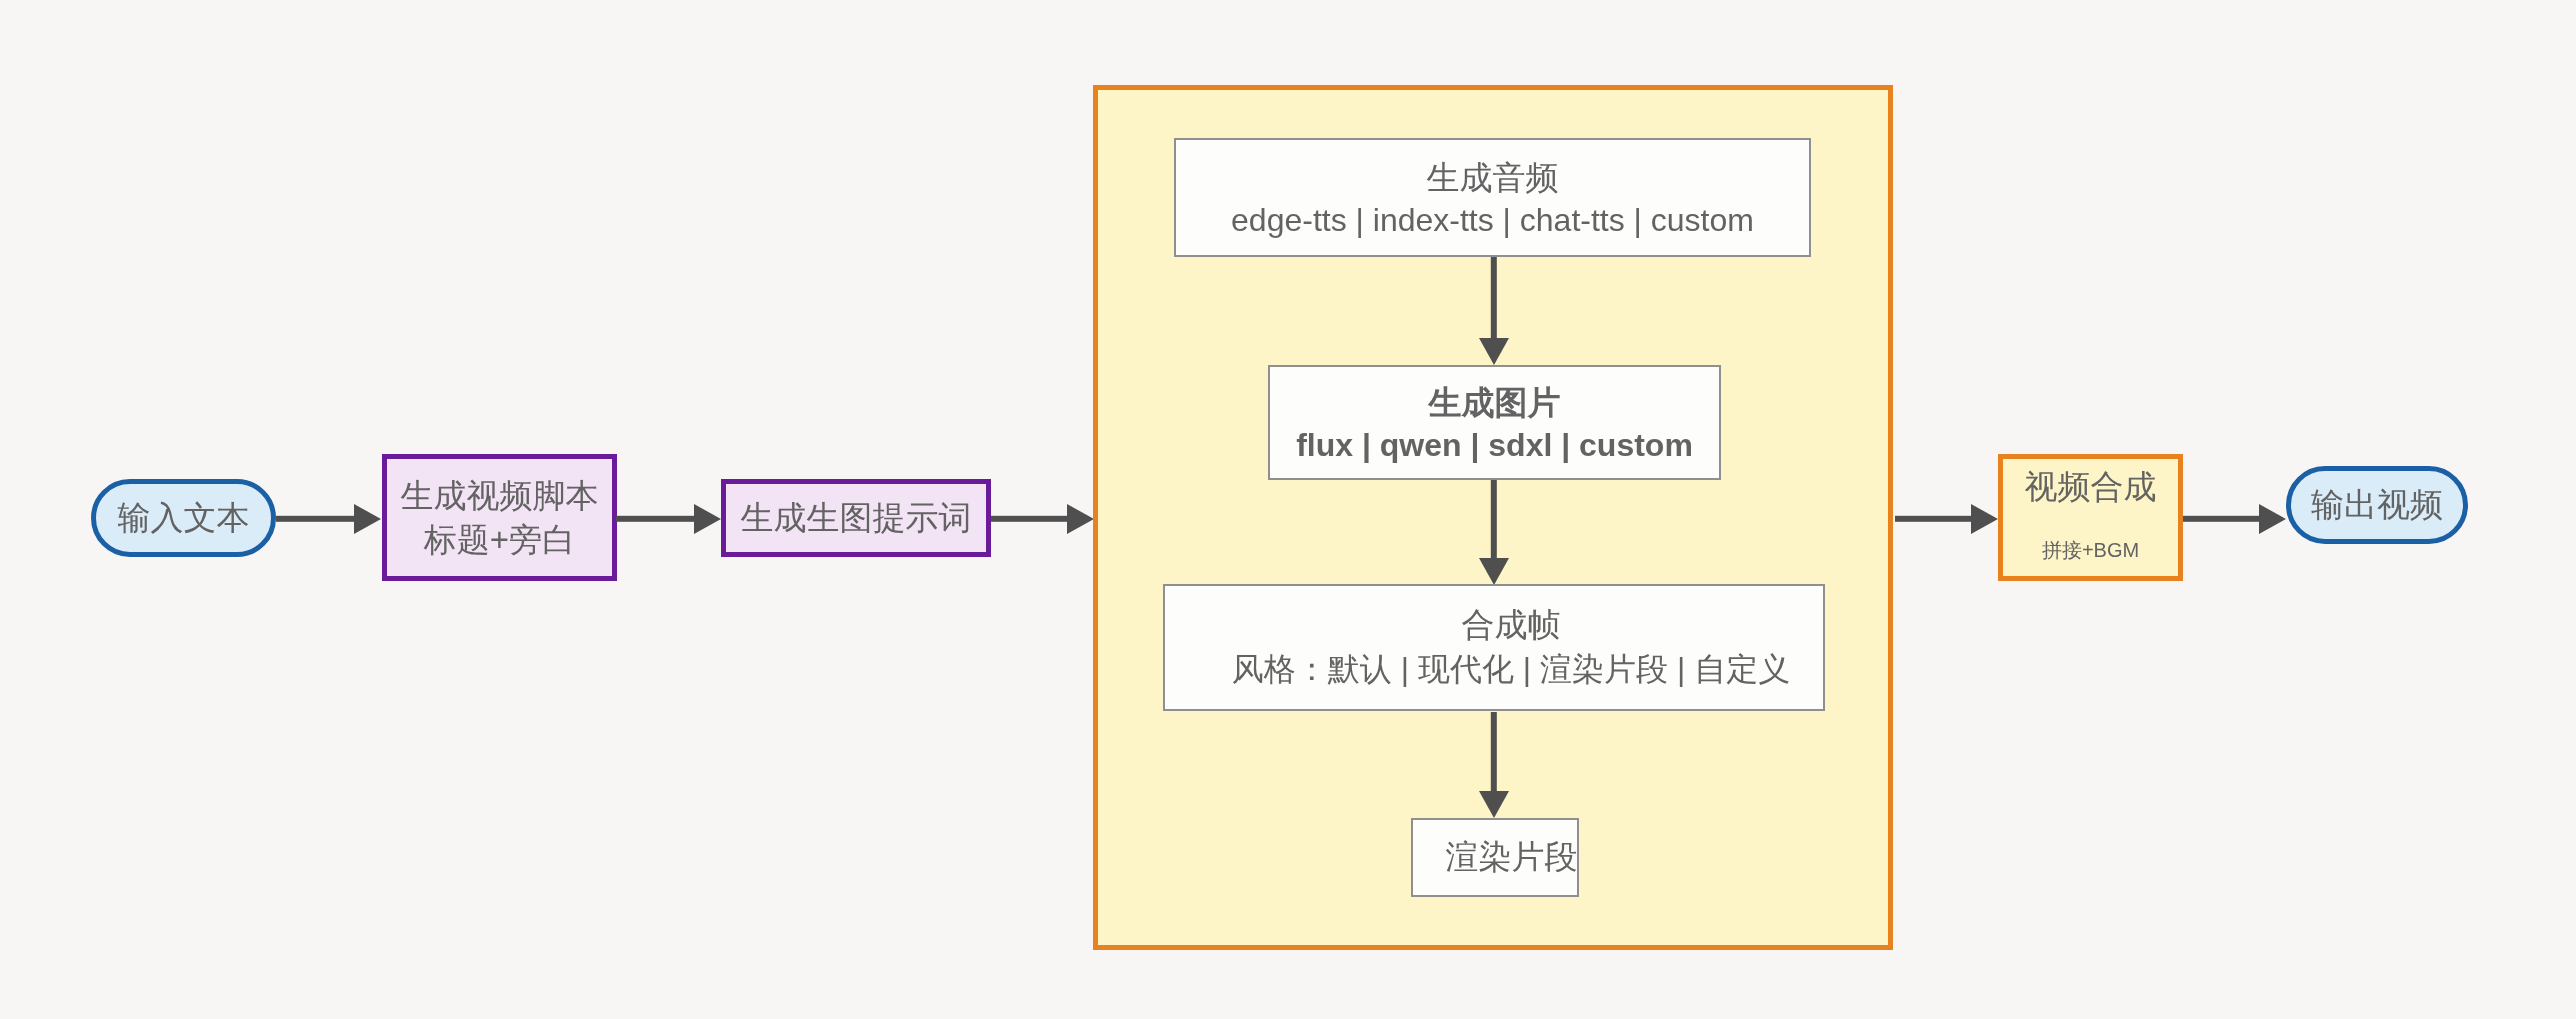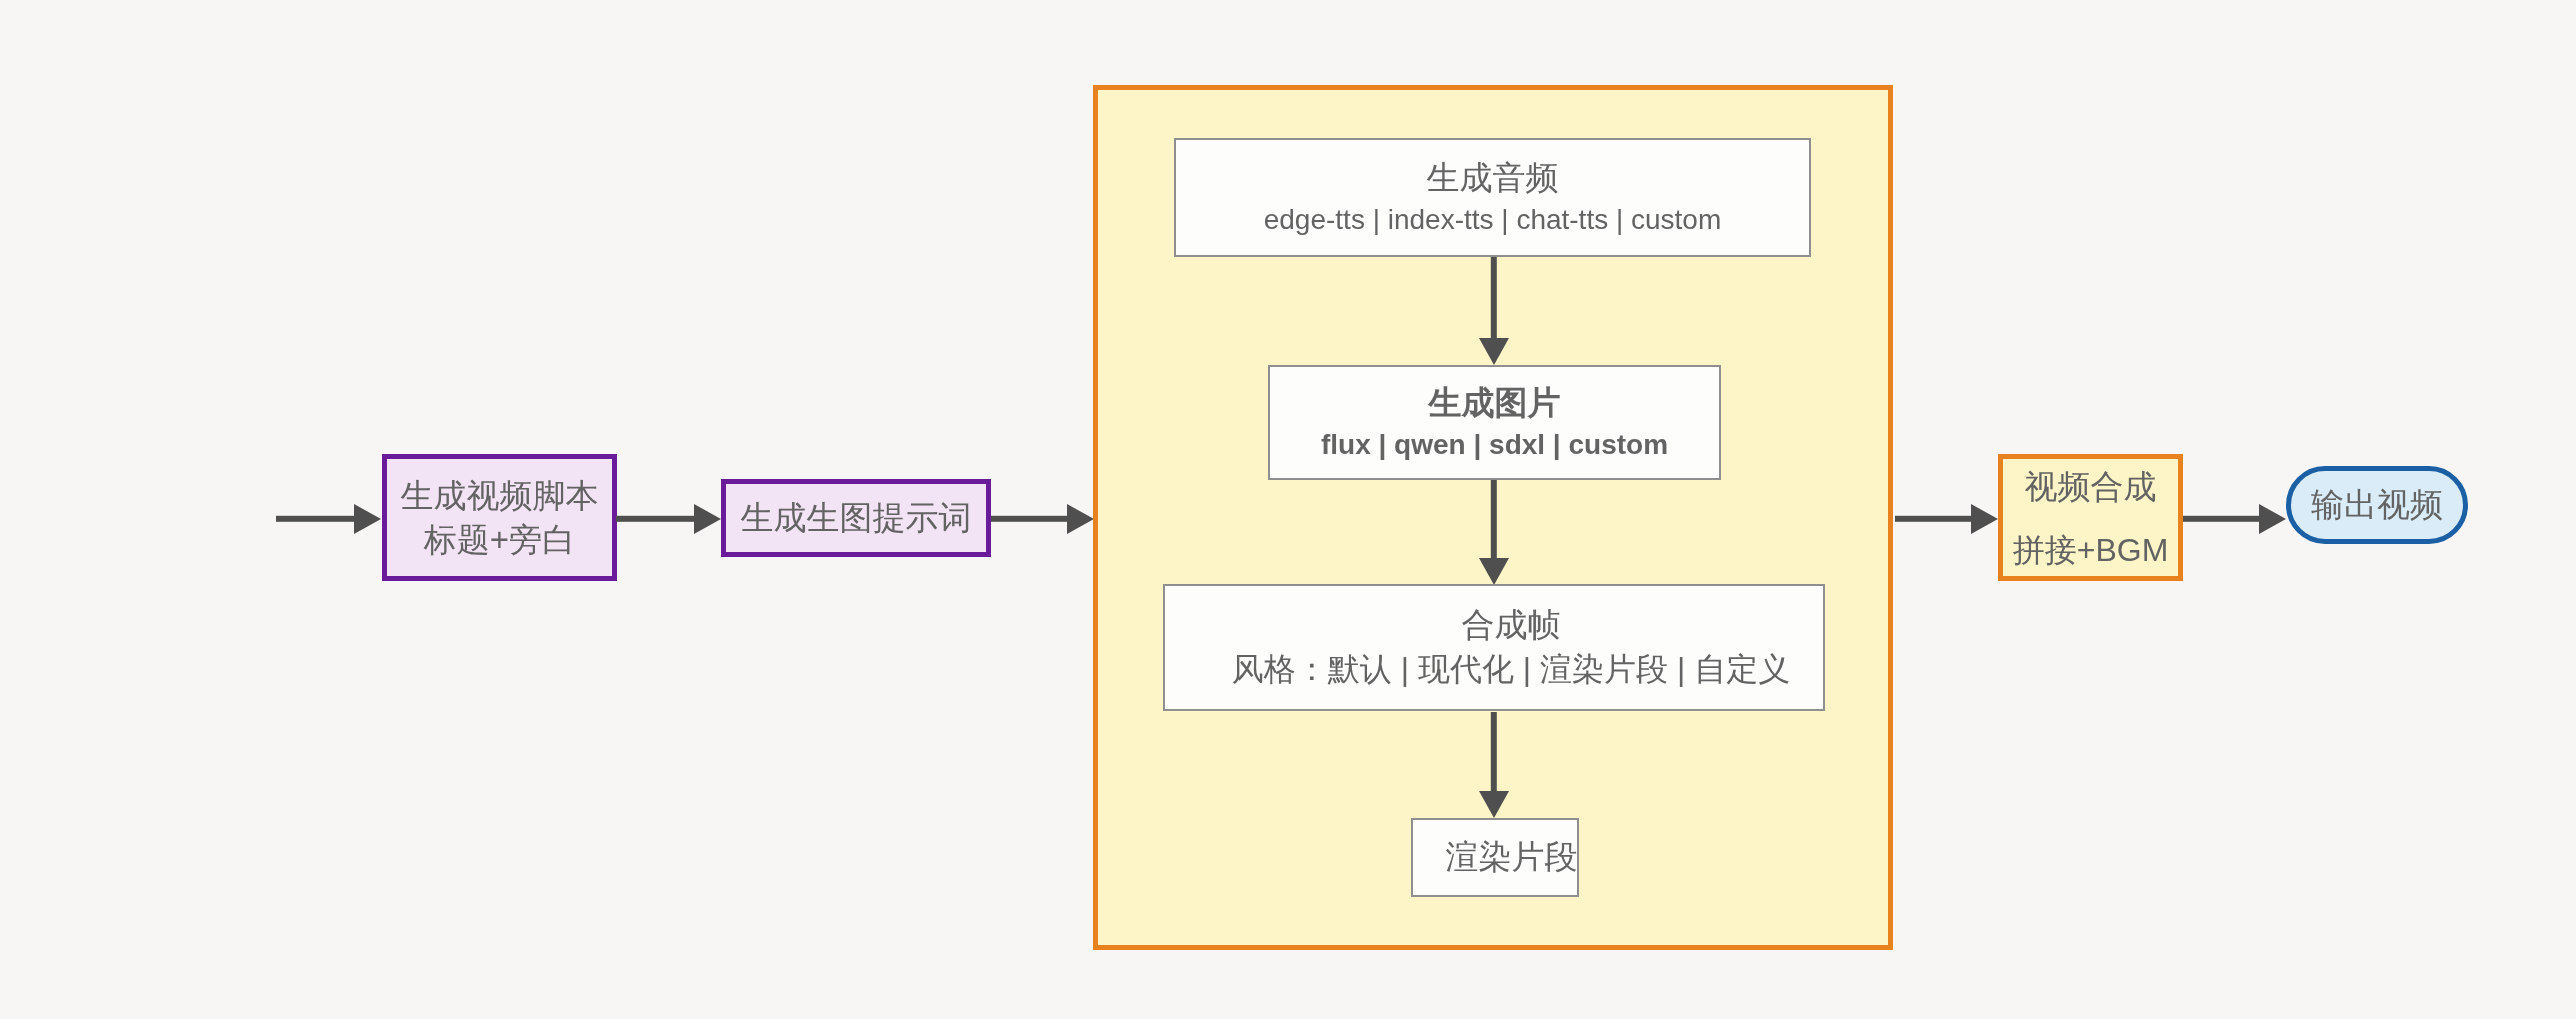--- a/index.html
+++ b/index.html
@@ -46,23 +46,23 @@
     background: #fdfdfc;
     border: 2.7px solid #8f8f8f;
     font-size: 33px;
   }
   .pipeline {
     position: absolute;
     background: #fdf5c7;
     border: 5.5px solid #e8821e;
   }
   .cjk-line { font-size: 33px; line-height: 44px; }
-  .latin-line { font-size: 28px; line-height: 40px; }
+  .latin-line { font-size: 32px; line-height: 40px; }
   .mid-line { font-size: 32px; line-height: 45px; }
-  .sub-line { font-size: 32px; line-height: 42px; margin-top: 20px; }
+  .sub-line { font-size: 20px; line-height: 42px; margin-top: 20px; }
   
   .arrow-right { position: absolute; height: 33px; }
   .arrow-right .shaft {
     position: absolute; left: 0; right: 23.6px; top: 50%;
     transform: translateY(-50%); height: 6.4px; background: #4f4f4f;
   }
   .arrow-right .tip {
     position: absolute; right: 0; top: 50%; transform: translateY(-50%);
     width: 0; height: 0;
     border-top: 15.5px solid transparent;
@@ -80,20 +80,23 @@
     border-left: 15.5px solid transparent;
     border-right: 15.5px solid transparent;
     border-top: 27px solid #4f4f4f;
   }
 </style>
 </head>
 <body>
 
 <div id="canvas">
 
+  <div class="node pill" style="left:91px; top:479px; width:185px; height:78px;">
+    <span>输入文本</span>
+  </div>
 
   <div class="arrow-right" style="left:276px; top:502px; width:105px;">
     <div class="shaft"></div>
     <div class="tip"></div>
   </div>
 
   <div class="node pbox" style="left:382px; top:454px; width:235px; height:127px;">
     <span class="cjk-line">生成视频脚本</span>
     <span class="cjk-line">标题+旁白</span>
   </div>

